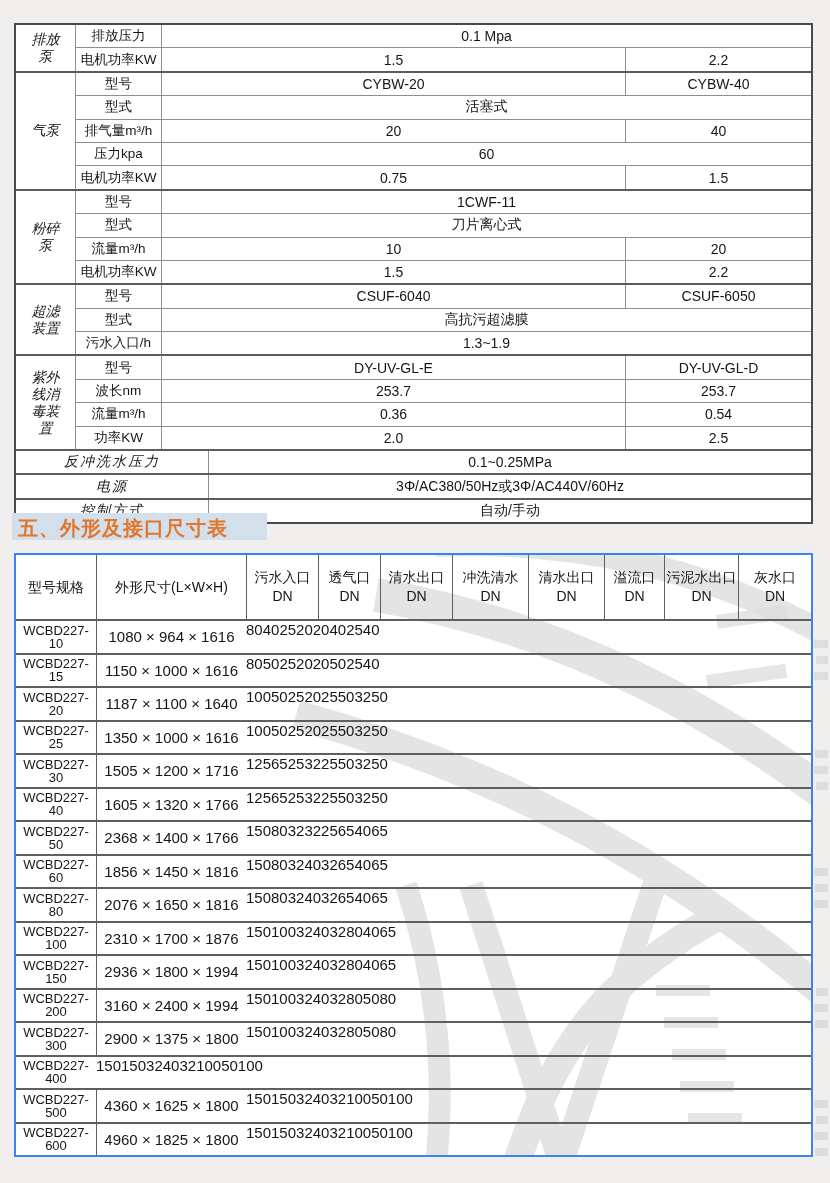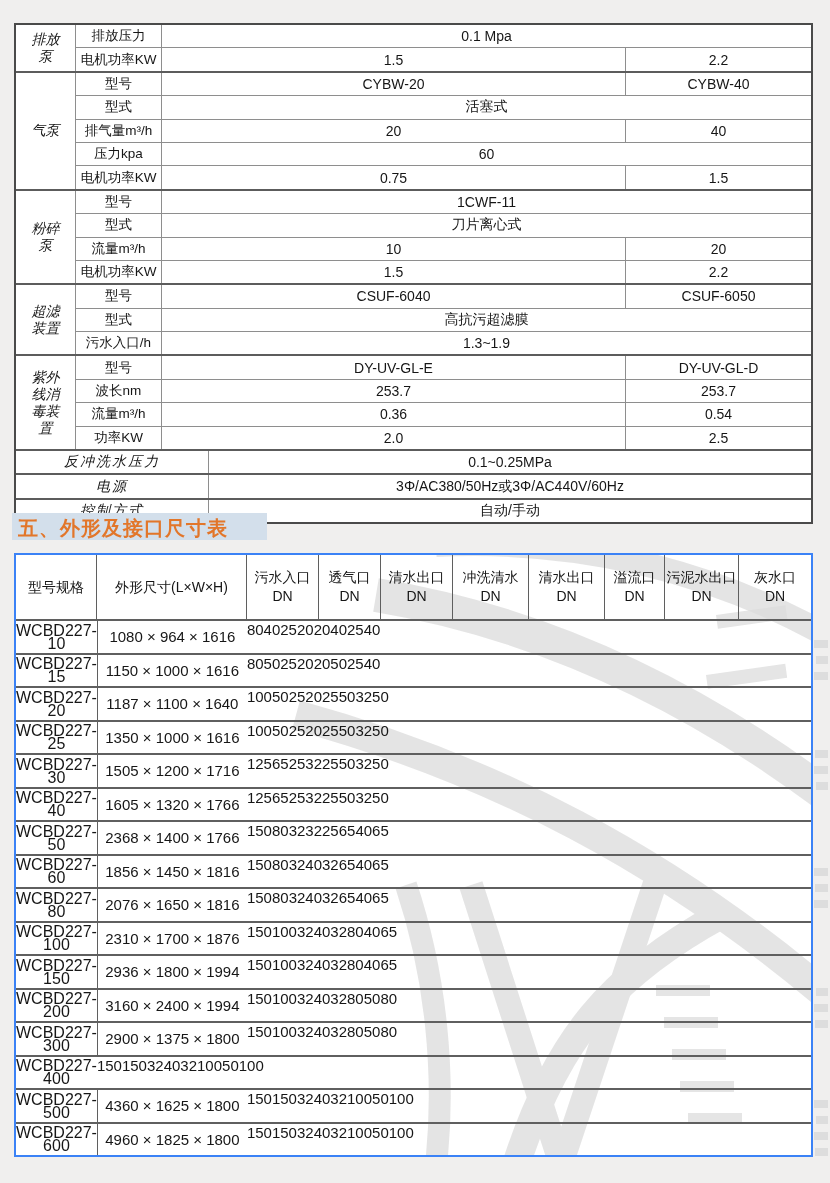--- a/index.html
+++ b/index.html
@@ -64,21 +64,21 @@
   .d-header > div:nth-of-type(2), .d-row > div:nth-of-type(2){flex:0 0 150px}
   .d-header > div:nth-of-type(3), .d-row > div:nth-of-type(3){flex:0 0 72px}
   .d-header > div:nth-of-type(4), .d-row > div:nth-of-type(4){flex:0 0 62px}
   .d-header > div:nth-of-type(5), .d-row > div:nth-of-type(5){flex:0 0 72px}
   .d-header > div:nth-of-type(6), .d-row > div:nth-of-type(6){flex:0 0 76px}
   .d-header > div:nth-of-type(7), .d-row > div:nth-of-type(7){flex:0 0 76px}
   .d-header > div:nth-of-type(8), .d-row > div:nth-of-type(8){flex:0 0 60px}
   .d-header > div:nth-of-type(9), .d-row > div:nth-of-type(9){flex:0 0 74px}
   .d-header > div:nth-of-type(10), .d-row > div:nth-of-type(10){flex:1 1 auto}
   .hc{white-space:pre-line;font-size:14px;line-height:19px}
-  .model{font-size:16px;line-height:13px;white-space:pre-line}
+  .model{font-size:13px;line-height:13px;white-space:pre-line}
   .dims{font-size:15px;white-space:nowrap}
   .dn{font-size:15px}
   .wm-outer{position:absolute;left:812px;top:600px;z-index:0;pointer-events:none}
 </style>
 </head>
 <body>
 
 <div class="spec-table">
   <div class="groups-wrap">
 

